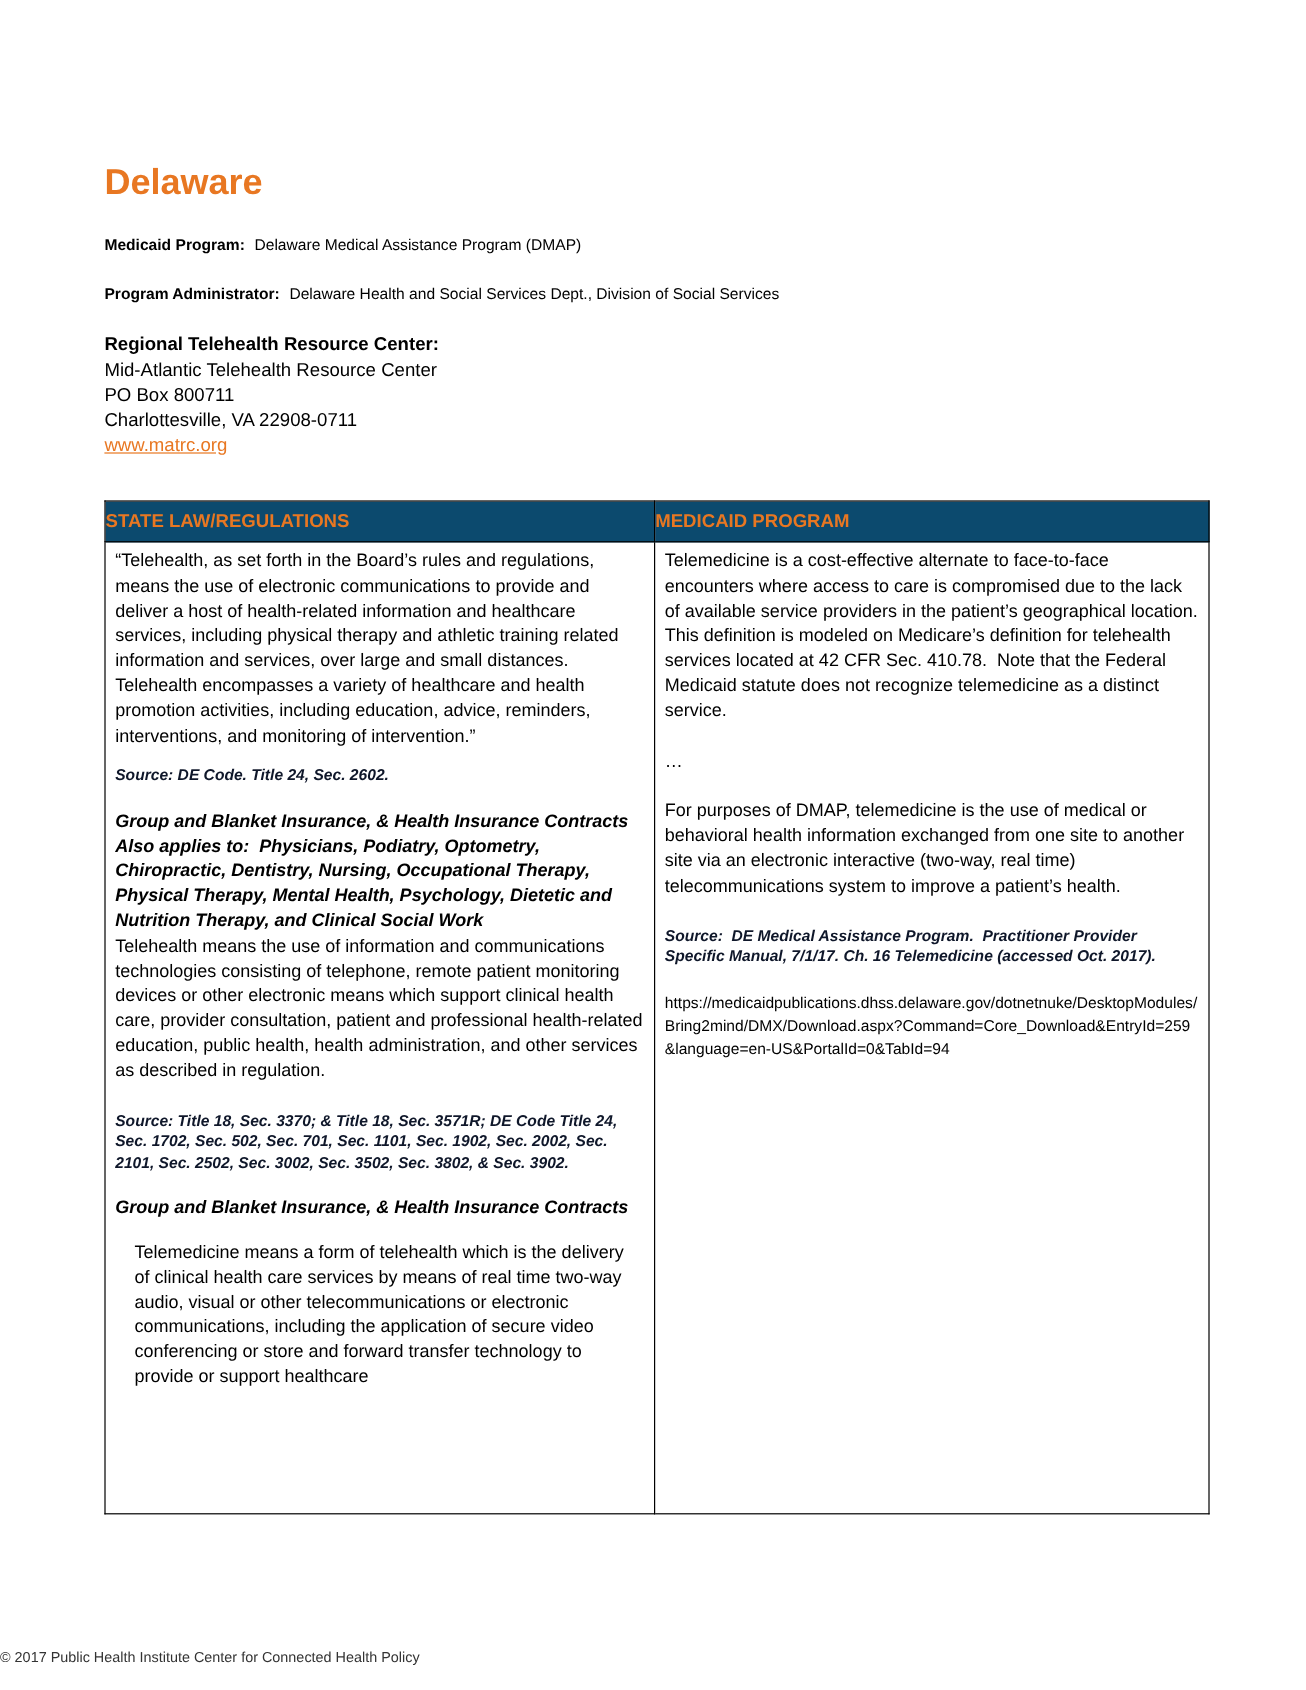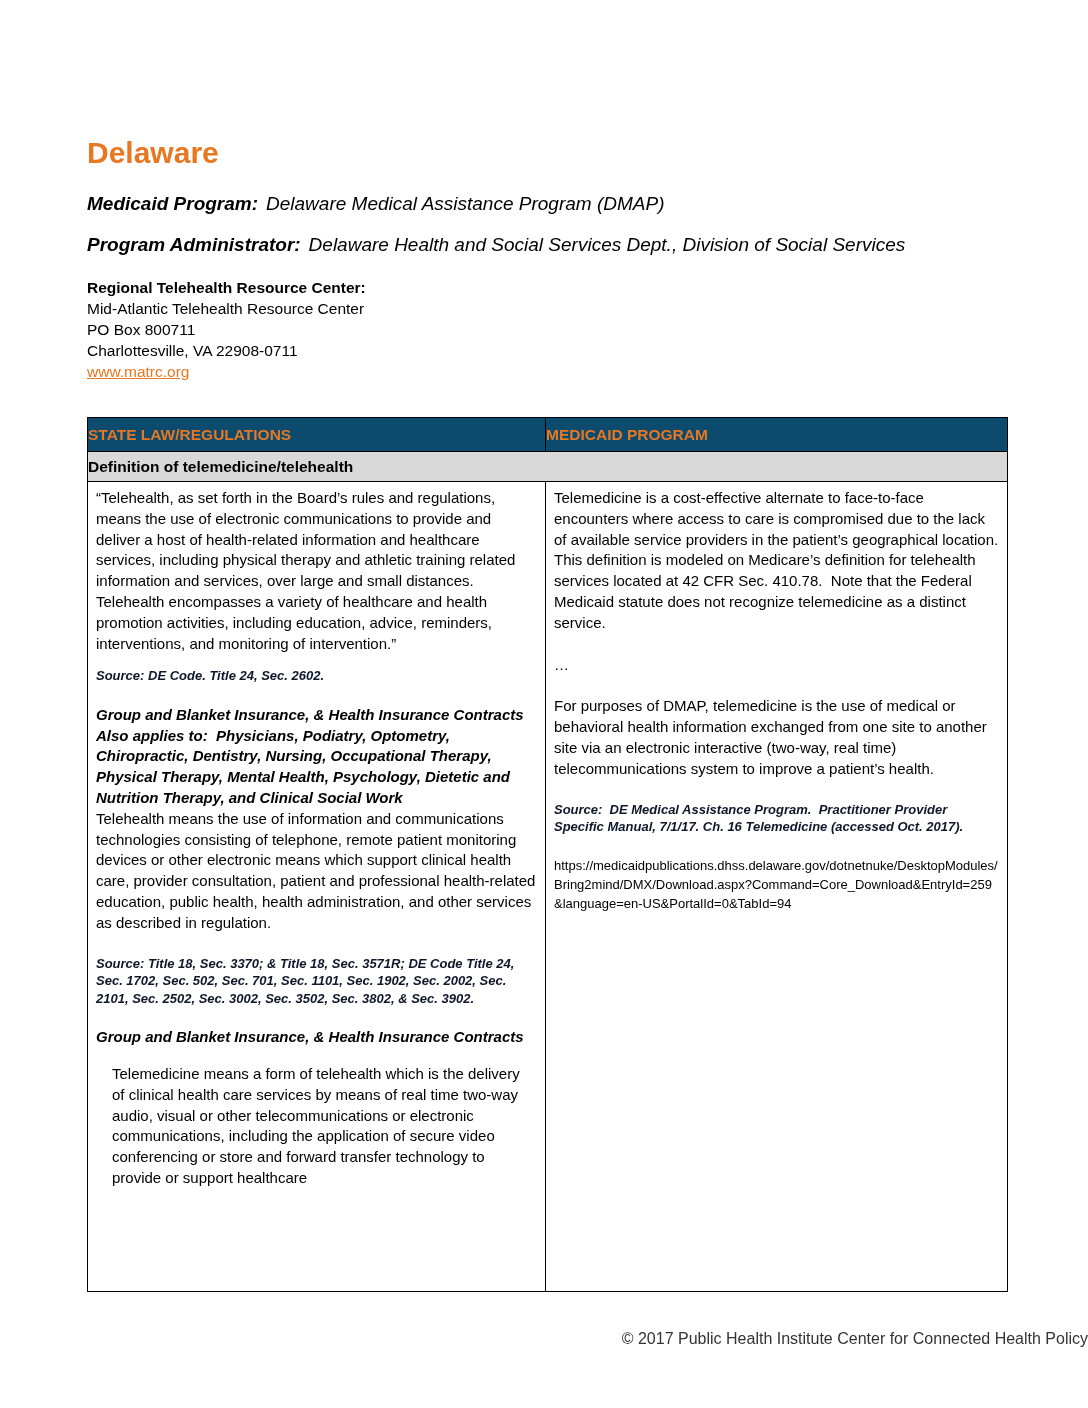--- a/index.html
+++ b/index.html
@@ -20,24 +20,23 @@
     padding: 135px 96px 0 87px;
   }
   .doc-title {
     font-size: 30px;
     font-weight: bold;
     color: #E87722;
     margin: 0 0 25px 0;
     line-height: 35px;
   }
   .meta-line {
-    font-size: 19px;
+    font-size: 13px;
     line-height: 18px;
     margin: 0 0 23px 0;
-    font-style: italic;
   }
   .meta-label { font-weight: bold; margin-right: 8px; }
   .rtrc-block {
     font-size: 15.5px;
     line-height: 21px;
     margin: 0 0 35px 0;
   }
   .rtrc-heading { font-weight: bold; }
   .rtrc-link {
     color: #E87722;
@@ -107,23 +106,23 @@
   .url-text {
     font-size: 13px;
     line-height: 19.3px;
     word-break: break-all;
     margin: 0;
   }
   .ellipsis-line { margin: 0 0 21px 0; }
   .footer {
     position: absolute;
     left: 0; right: 0;
-    top: 1330px;
-    text-align: right;
-    font-size: 16px;
+    top: 1374px;
+    text-align: left;
+    font-size: 12px;
     color: #333;
   }
 </style>
 </head>
 <body>
 
 <div class="page">
   <div class="content">
 
     <h1 class="doc-title">Delaware</h1>
@@ -147,23 +146,20 @@
     <table class="policy-table">
       <colgroup>
         <col style="width:458px">
         <col style="width:462px">
       </colgroup>
       <tbody>
           <tr class="col-header-row">
         <th>STATE LAW/REGULATIONS</th>
         <th>MEDICAID PROGRAM</th>
       </tr>
-      <tr class="section-row">
-        <td colspan="2">Definition of telemedicine/telehealth</td>
-      </tr>
       <tr class="body-row">
         <td>
           <div class="cell-inner">
             <div class="para tight">“Telehealth, as set forth in the Board’s rules and regulations, means the use of electronic communications to provide and deliver a host of health-related information and healthcare services, including physical therapy and athletic training related information and services, over large and small distances.
 Telehealth encompasses a variety of healthcare and health promotion activities, including education, advice, reminders, interventions, and monitoring of intervention.”</div>
             <div class="source-cite">Source: DE Code. Title 24, Sec. 2602.</div>
             <div class="bi-heading">Group and Blanket Insurance, &amp; Health Insurance Contracts
 Also applies to:  Physicians, Podiatry, Optometry, Chiropractic, Dentistry, Nursing, Occupational Therapy, Physical Therapy, Mental Health, Psychology, Dietetic and Nutrition Therapy, and Clinical Social Work</div>
             <div class="para">Telehealth means the use of information and communications technologies consisting of telephone, remote patient monitoring devices or other electronic means which support clinical health care, provider consultation, patient and professional health-related education, public health, health administration, and other services as described in regulation.</div>
             <div class="source-cite">Source: Title 18, Sec. 3370; &amp; Title 18, Sec. 3571R; DE Code Title 24, Sec. 1702, Sec. 502, Sec. 701, Sec. 1101, Sec. 1902, Sec. 2002, Sec. 2101, Sec. 2502, Sec. 3002, Sec. 3502, Sec. 3802, &amp; Sec. 3902.</div>

